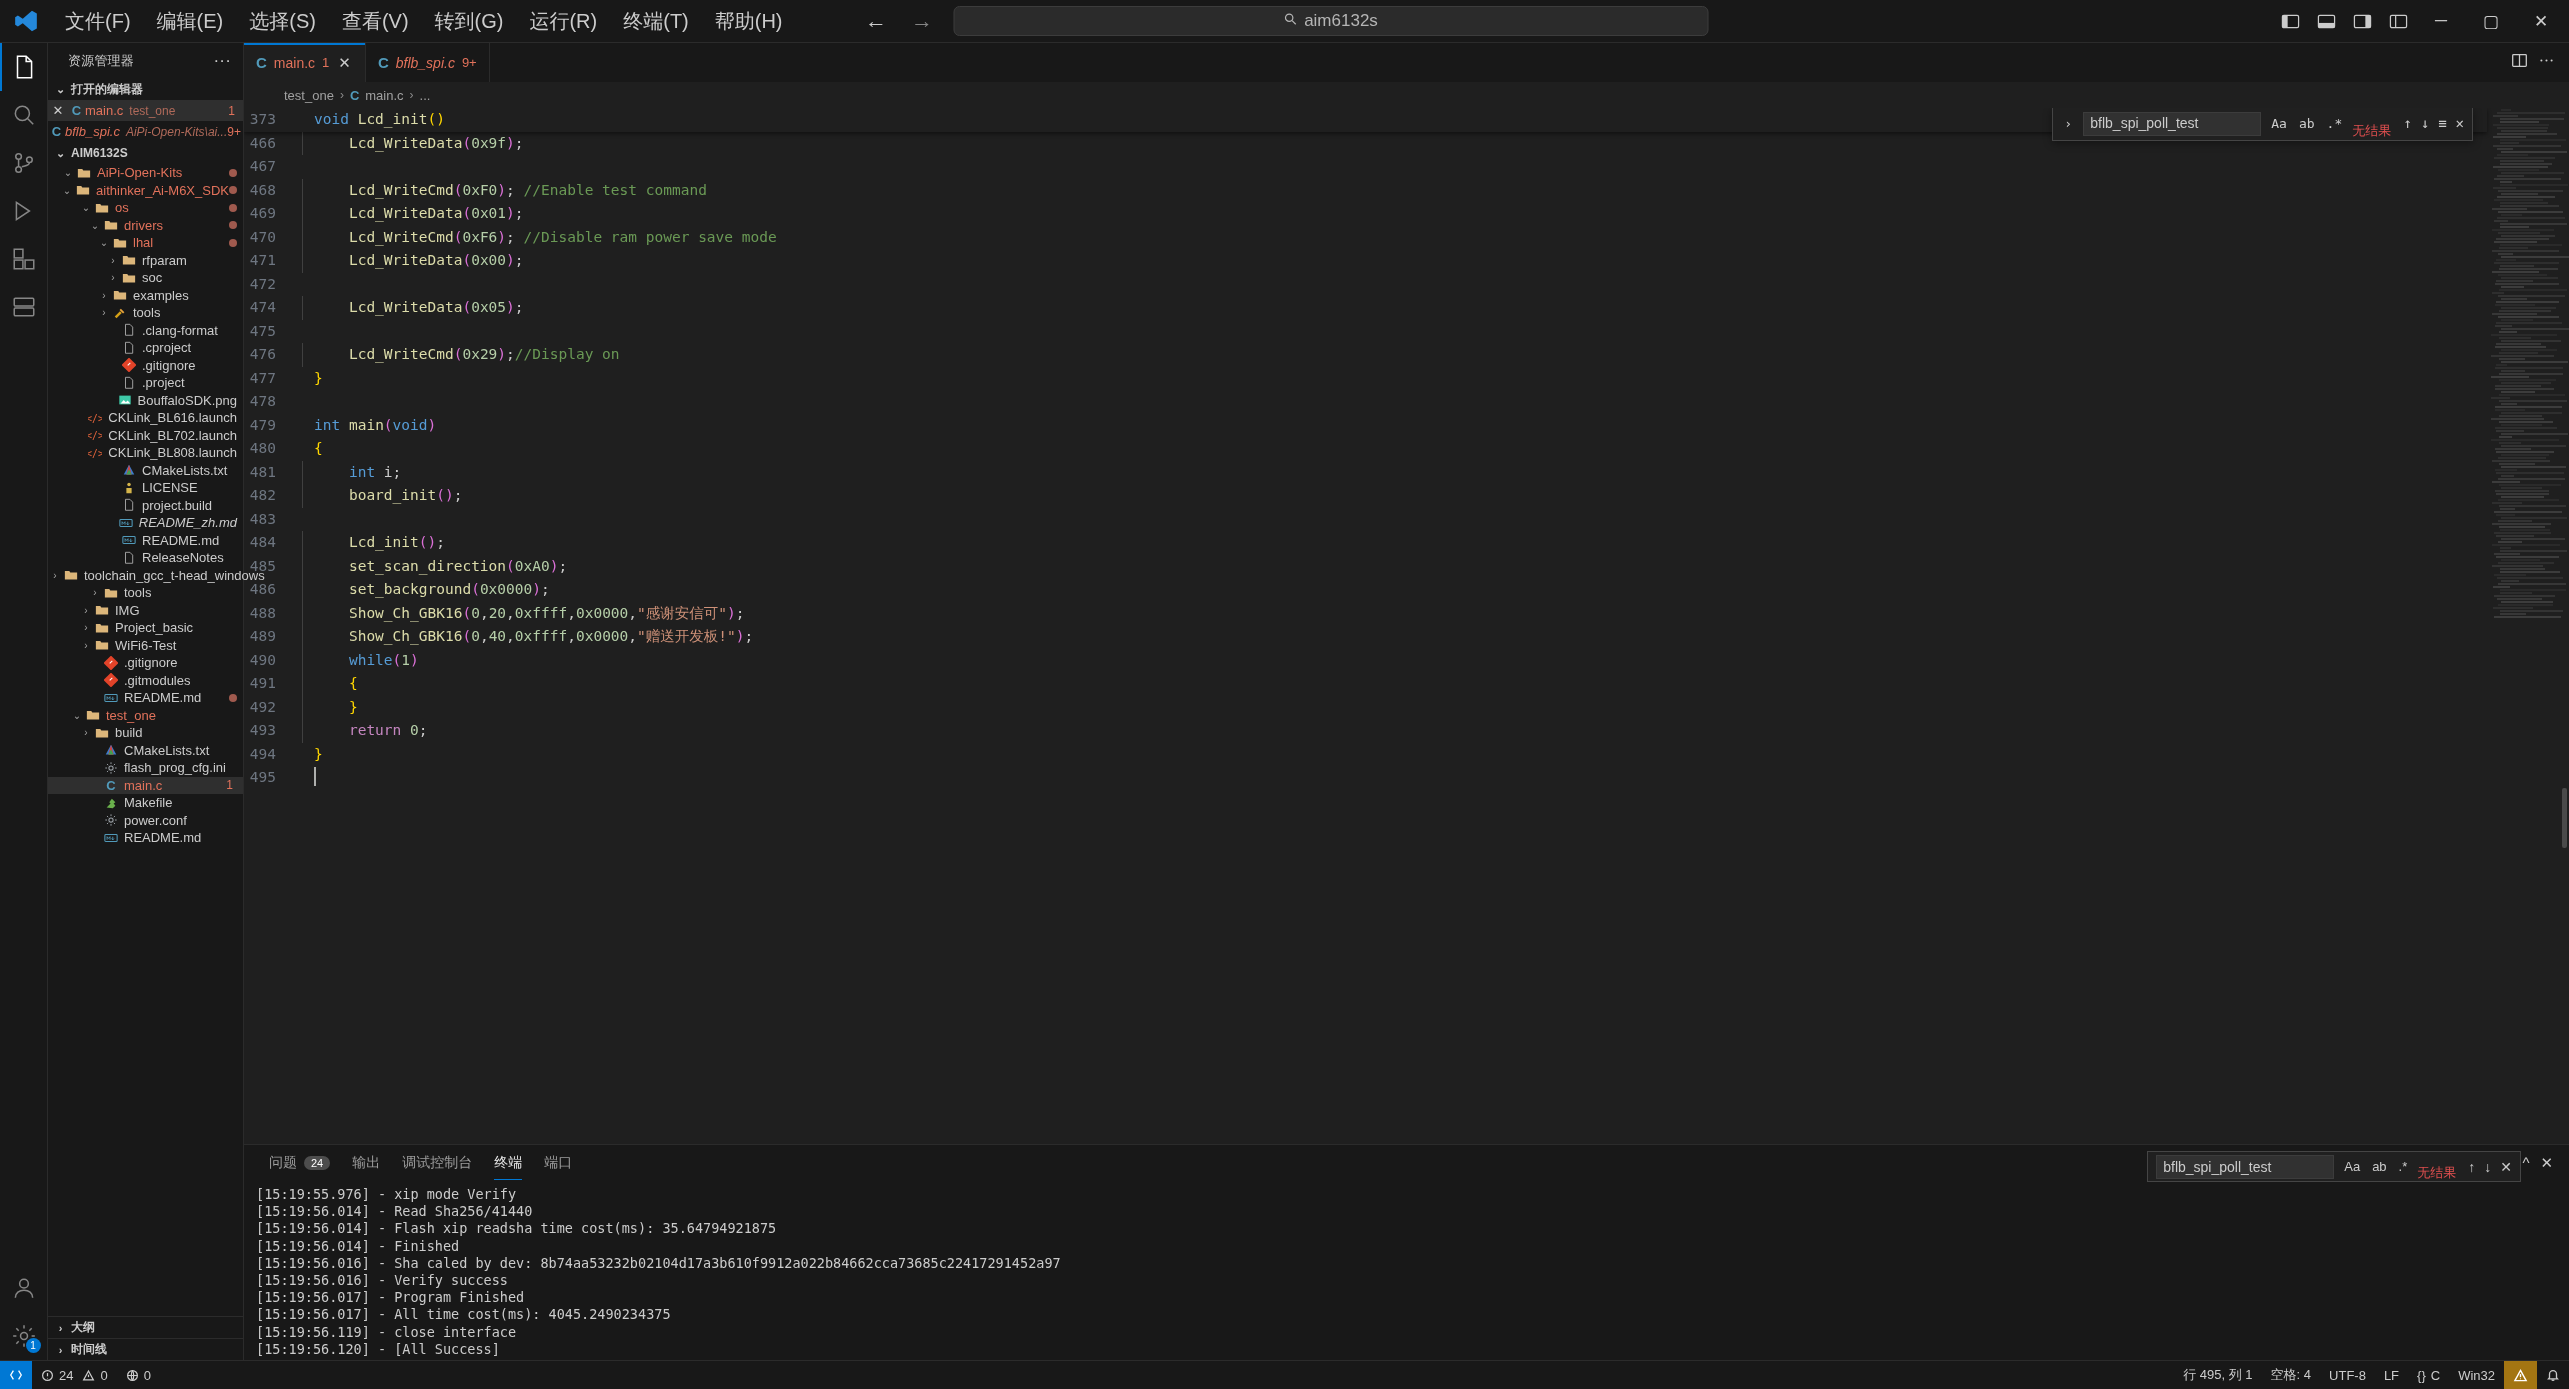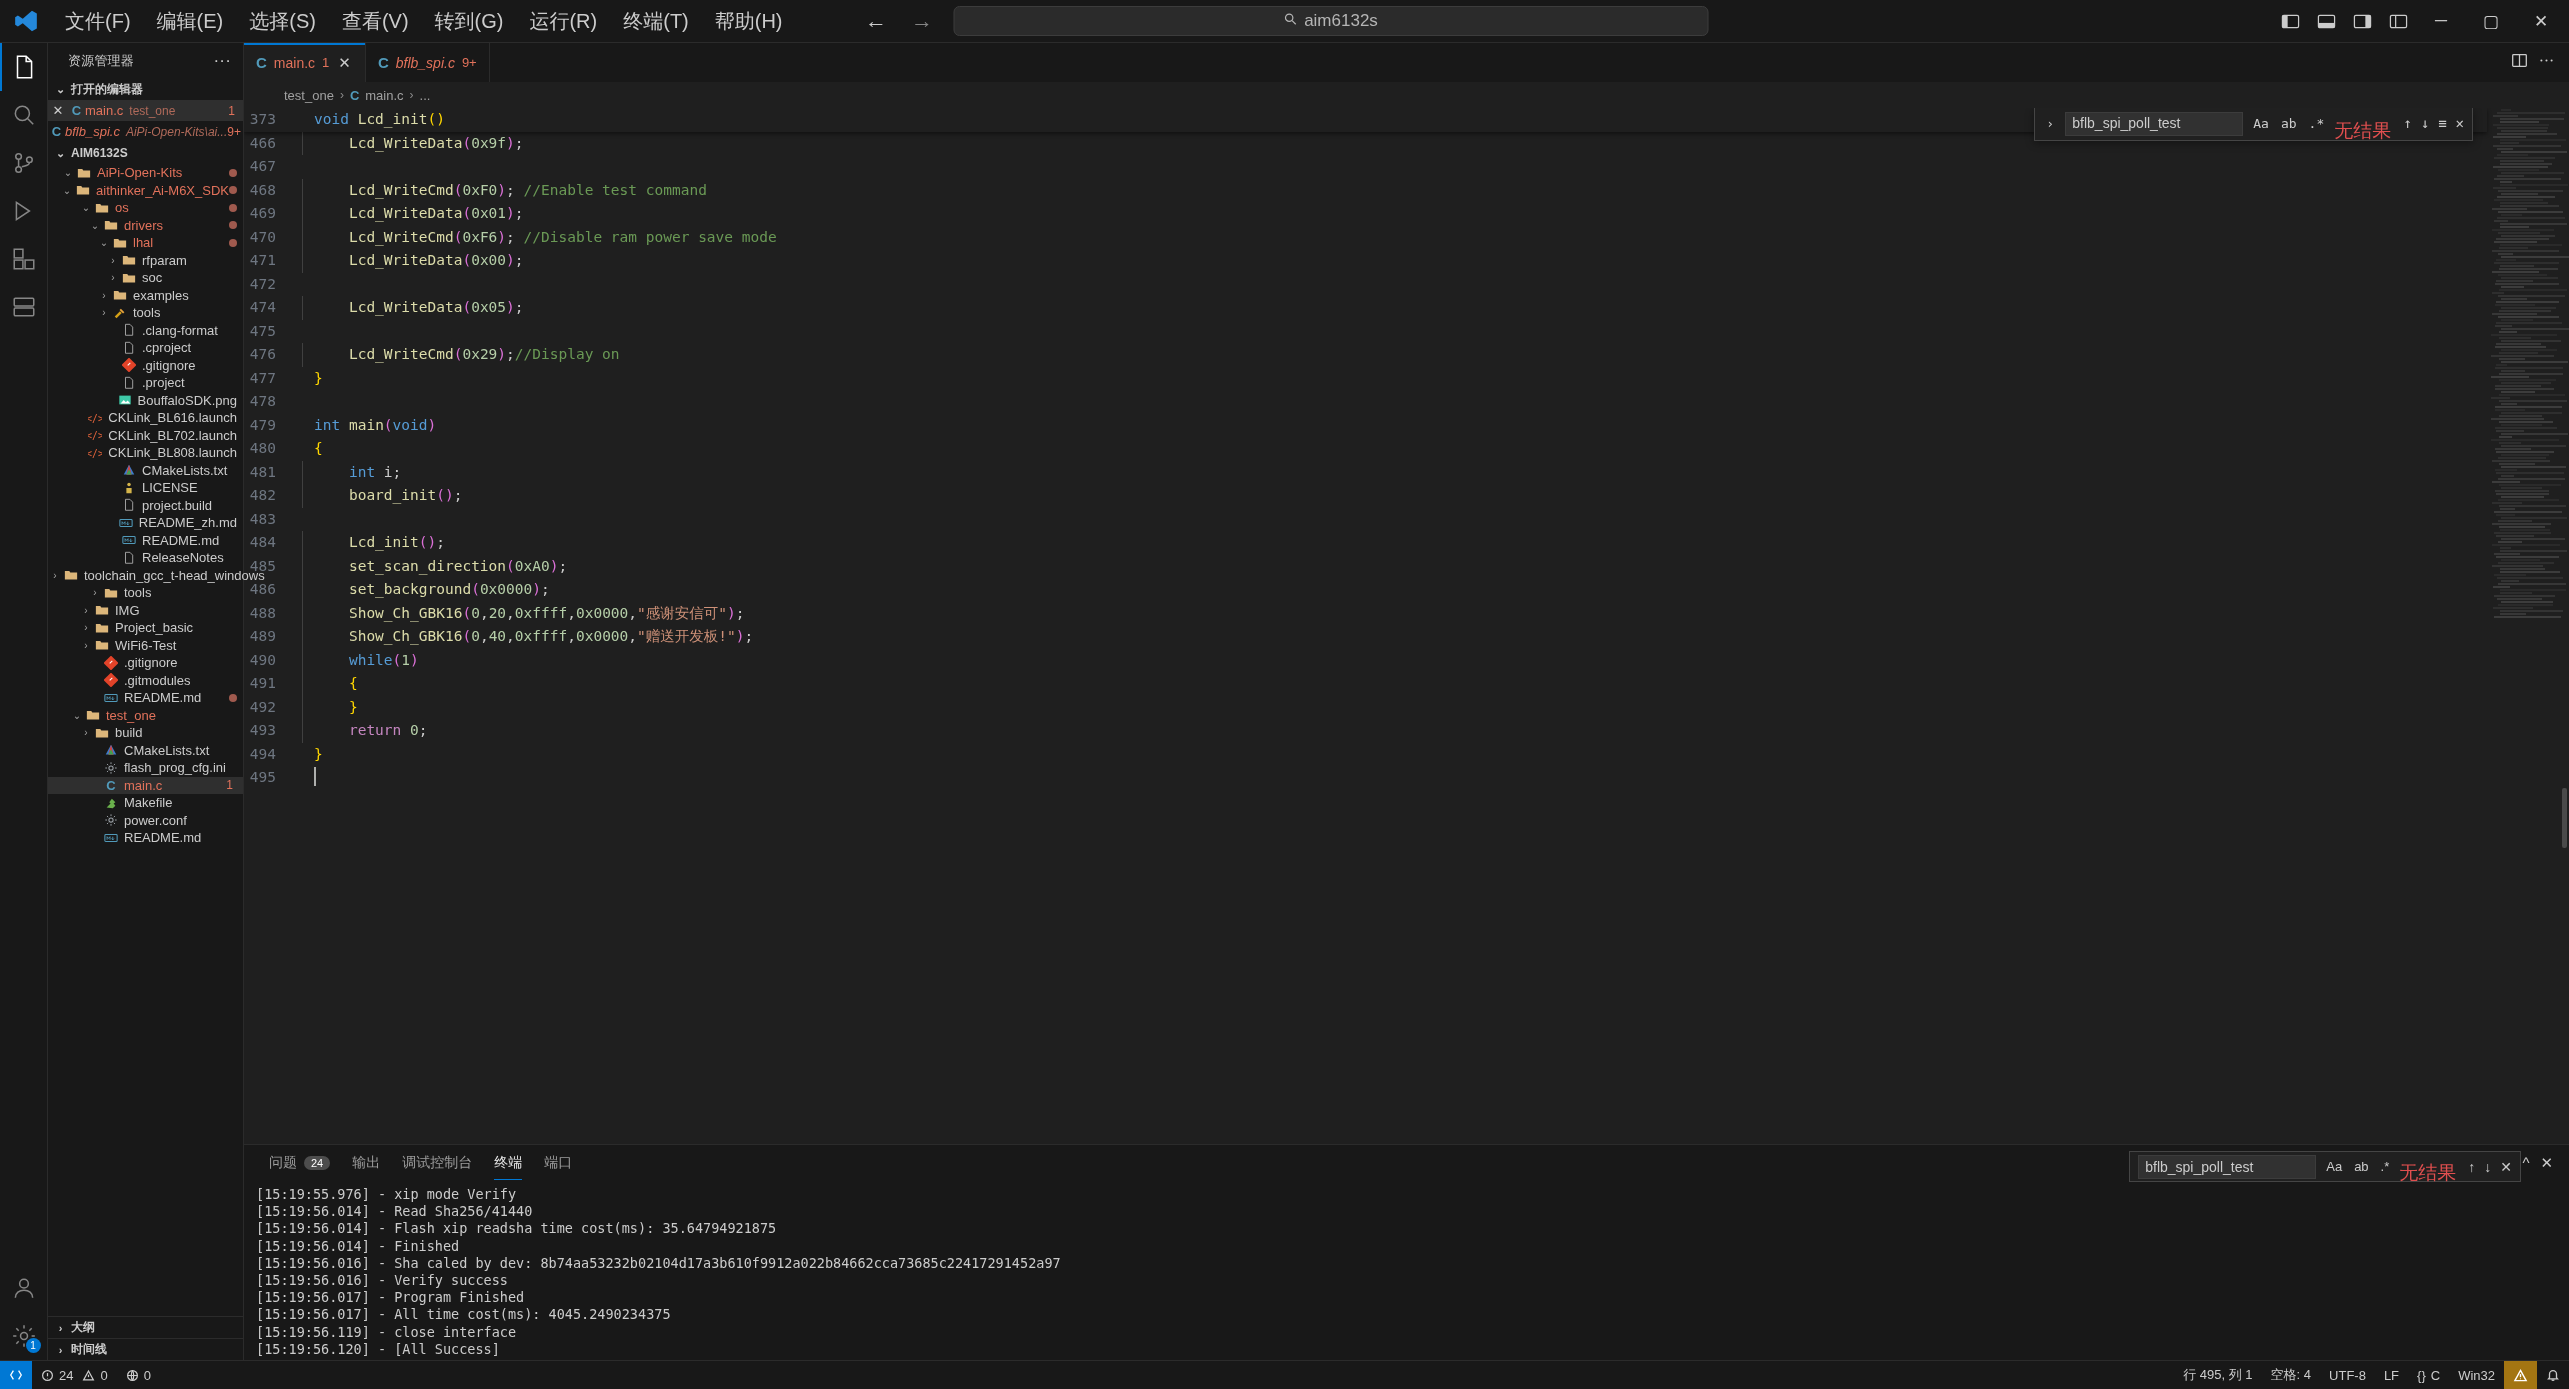--- a/index.html
+++ b/index.html
@@ -117,21 +117,21 @@
 
   
   .find { position:absolute; top:0px; right:14px; height:33px; background:#202020;
     border:1px solid #454545; border-top:none; display:flex; align-items:center;
     gap:8px; padding:0 8px; z-index:20; box-shadow:0 2px 8px rgba(0,0,0,.4); }
   .find .chev { color:#cccccc; font-size:13px; width:14px; text-align:center; }
   .find-in { width:178px; height:24px; background:#313131; border:1px solid #3c3c3c;
     color:#cccccc; font-size:14px; padding:0 6px; display:flex; align-items:center;
     font-family:"Liberation Sans", sans-serif; }
   .find-ico { font-size:13px; color:#cccccc; padding:0 2px; }
-  .noresult { color:#e04f4f; font-size:19px;margin-top:13px; }
+  .noresult { color:#e04f4f; font-size:13px;margin-top:13px; }
   .find-actions { display:flex; align-items:center; gap:9px; margin-left:4px; color:#cccccc; font-size:14px; }
 
   
   .minimap { width:82px; background:#1f1f1f; flex:0 0 82px; position:relative; overflow:hidden; }
   .mm-line { height:2px; background:#4a4a4a; margin:1px 0 0 4px; opacity:.55; }
   .mm-slider { position:absolute; right:2px; width:5px; background:#4a4a4a; border-radius:2px; }
 
   
   .panel { height:216px; background:#181818; border-top:1px solid #2b2b2b;
     display:flex; flex-direction:column; flex:0 0 216px; position:relative; }
@@ -528,21 +528,21 @@
           </div>
           <div class="tree-row">
             <span class="ind" style="width: 58px;"></span>
             <span class="arrow"></span>
             <span class="fico">
               <svg viewBox="0 0 16 16">
                 <rect x="1" y="4" width="14" height="8" rx="1" fill="none" stroke="#519aba" stroke-width="1.2"></rect>
                 <path d="M3.5 10V6.5l1.7 2 1.7-2V10M10 6.5V10M8.6 8.6L10 10.2 11.4 8.6" stroke="#519aba" fill="none" stroke-width="1"></path>
               </svg>
             </span>
-            <span class="lbl" style="margin-left: 4px;">README_zh.md</span>
+            <span class="lbl" style="margin-left: 4px; font-style: italic;">README_zh.md</span>
           </div>
           <div class="tree-row">
             <span class="ind" style="width: 58px;"></span>
             <span class="arrow"></span>
             <span class="fico">
               <svg viewBox="0 0 16 16">
                 <rect x="1" y="4" width="14" height="8" rx="1" fill="none" stroke="#519aba" stroke-width="1.2"></rect>
                 <path d="M3.5 10V6.5l1.7 2 1.7-2V10M10 6.5V10M8.6 8.6L10 10.2 11.4 8.6" stroke="#519aba" fill="none" stroke-width="1"></path>
               </svg>
             </span>

